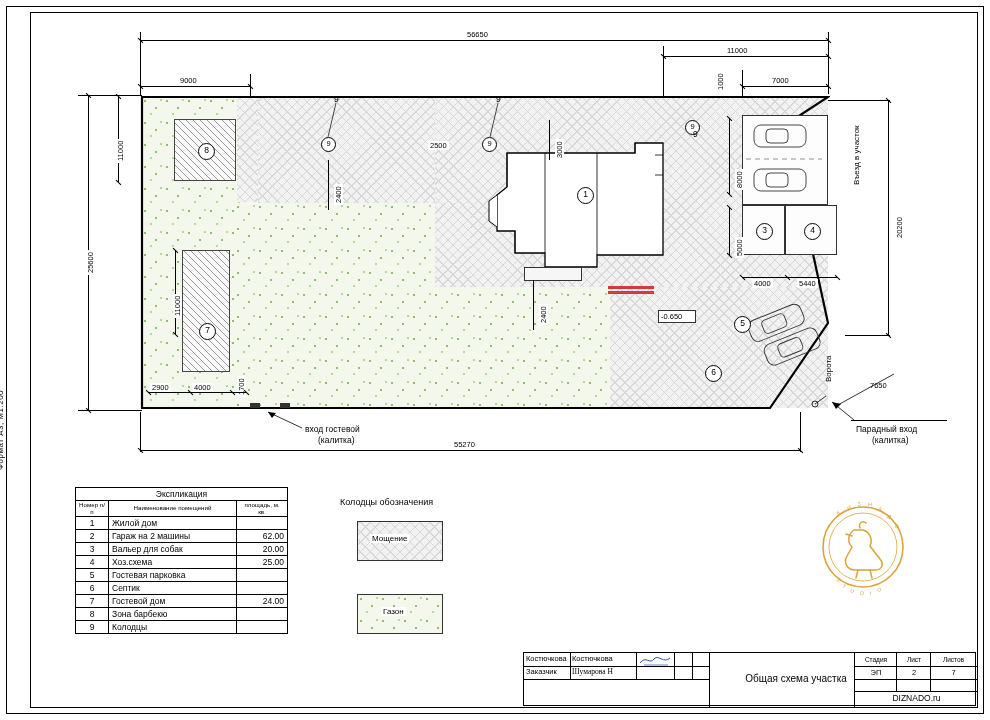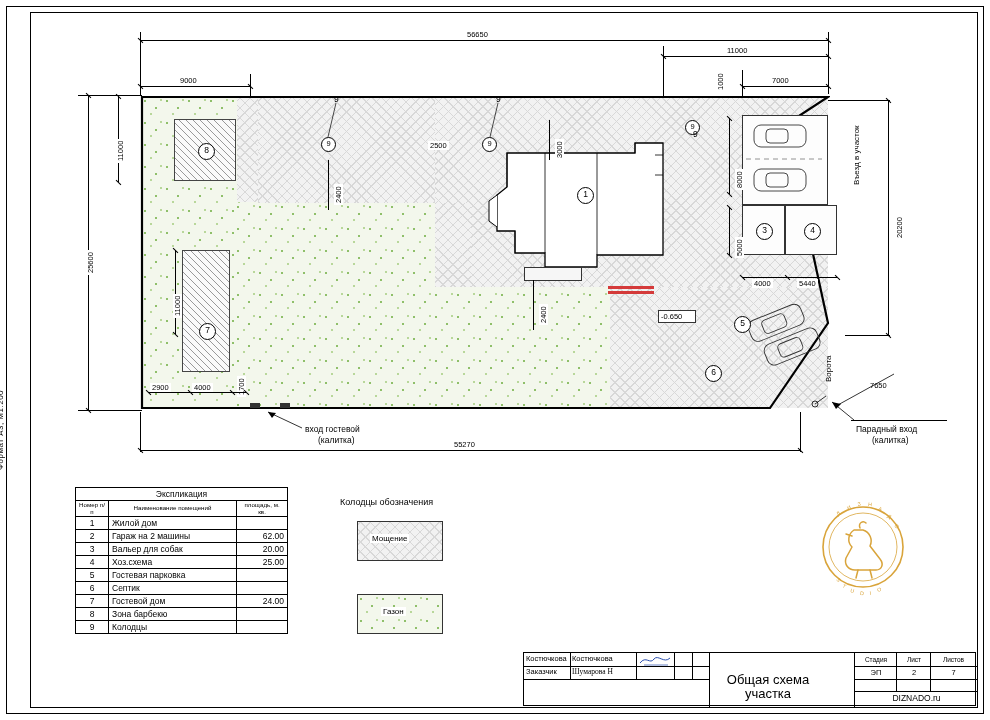--- a/index.html
+++ b/index.html
@@ -396,21 +396,21 @@
     <div class="scell left" style="left:2px;top:2px;width:44px;">Костючкова</div>
     <div class="scell left" style="left:48px;top:2px;width:64px;">Костючкова</div>
     <div class="scell left" style="left:2px;top:15px;width:44px;">Заказчик</div>
     <div class="scell left" style="left:48px;top:15px;width:64px;font-family:Liberation Serif, serif;">Шумарова Н</div>
 
     <svg style="position:absolute;left:114px;top:1px;width:34px;height:12px;" viewBox="0 0 34 12">
       <path d="M2,9 C8,1 12,11 16,5 C20,0 26,10 32,4" stroke="#2a4fb0" stroke-width="1" fill="none"></path>
       <path d="M6,11 L30,11" stroke="#2a4fb0" stroke-width="0.7" fill="none"></path>
     </svg>
 
-    <div class="scell" style="left:187px;top:20px;width:114px;font-size:13px;">Общая схема участка</div>
+    <div class="scell" style="left:187px;top:20px;width:114px;font-size:10px;padding-left:28px;">Общая схема участка</div>
 
     <div class="scell" style="left:332px;top:3px;width:40px;font-size:6.5px;">Стадия</div>
     <div class="scell" style="left:374px;top:3px;width:32px;font-size:6.5px;">Лист</div>
     <div class="scell" style="left:408px;top:3px;width:43px;font-size:6.5px;">Листов</div>
 
     <div class="scell" style="left:332px;top:16px;width:40px;">ЭП</div>
     <div class="scell" style="left:374px;top:16px;width:32px;">2</div>
     <div class="scell" style="left:408px;top:16px;width:43px;">7</div>
 
     <div class="scell" style="left:332px;top:41px;width:121px;font-size:8.5px;">DIZNADO.ru</div>

